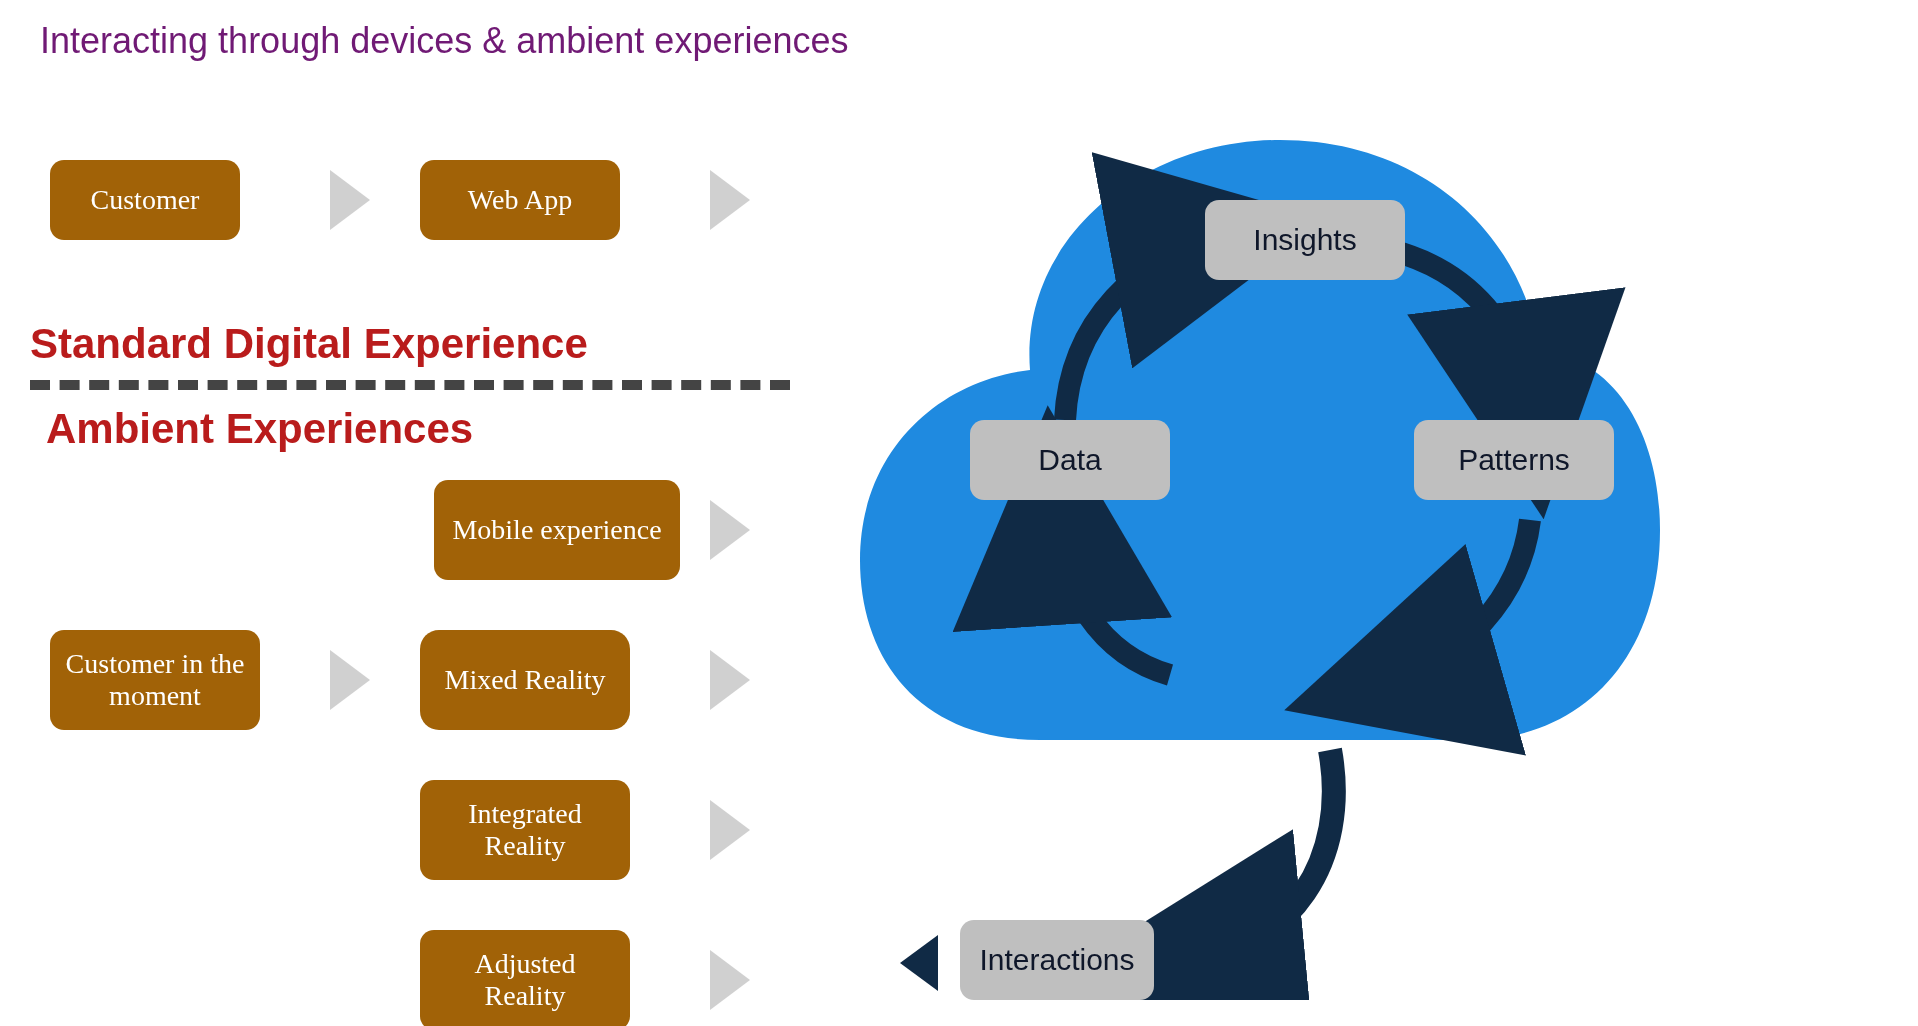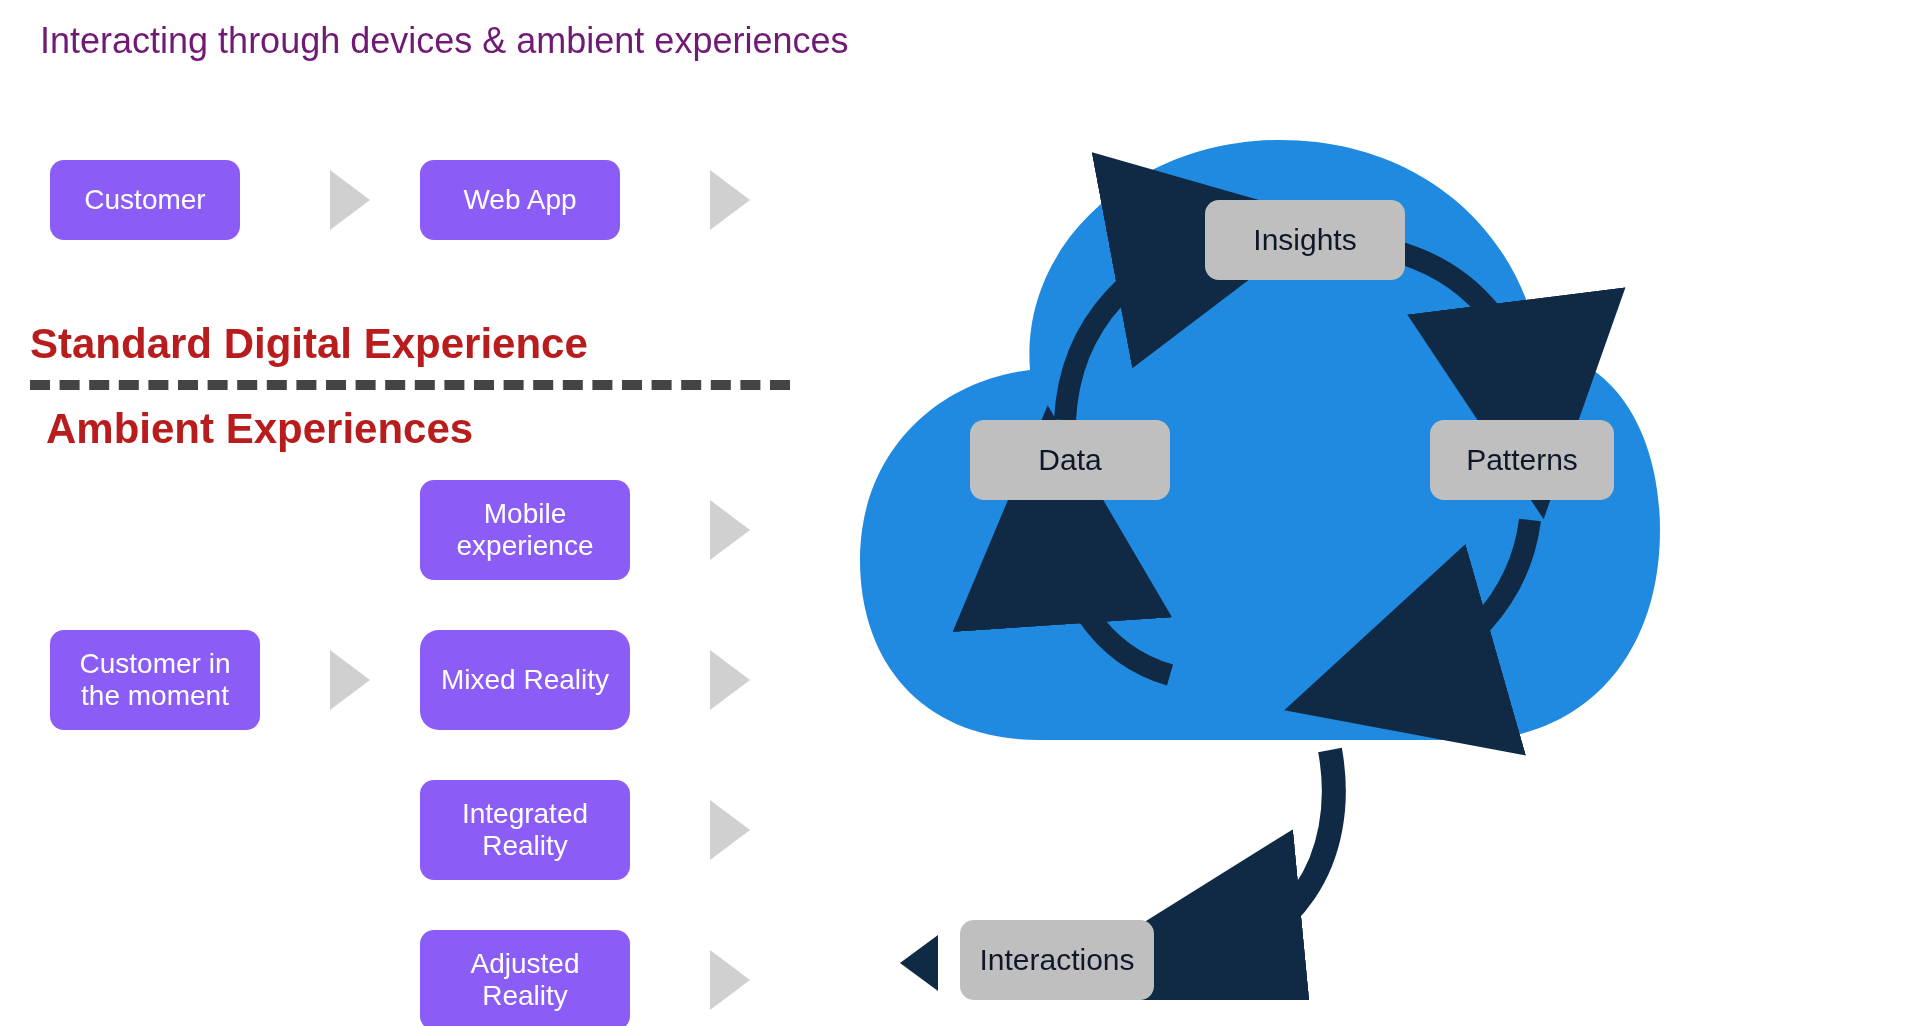--- a/index.html
+++ b/index.html
@@ -28,31 +28,32 @@
   .dashed-divider {
     position: absolute;
     left: 30px;
     top: 380px;
     width: 760px;
     height: 0;
     border-top: 10px dashed #444;
   }
   .blue-box {
     position: absolute;
-    background: #8b5cf6;
+    background: #a16207;
     color: #fff;
     border-radius: 14px;
     display: flex;
     align-items: center;
     justify-content: center;
     text-align: center;
     font-size: 28px;
     font-weight: 400;
     padding: 8px 14px;
     line-height: 1.15;
+    font-family: Liberation Serif, serif;
   }
   .gray-box {
     position: absolute;
     background: #bfbfbf;
     color: #0f172a;
     border-radius: 14px;
     display: flex;
     align-items: center;
     justify-content: center;
     text-align: center;
@@ -99,21 +100,21 @@
 <div class="chevron" style="left:710px; top:170px;"></div>
 
 <div class="section-label" style="left:30px; top:320px;">Standard Digital Experience</div>
 <div class="dashed-divider"></div>
 
 <div class="section-label" style="left:46px; top:405px;text-align:right;">Ambient Experiences</div>
 
 <div class="blue-box" style="left:50px; top:630px; width:210px; height:100px;">Customer in the moment</div>
 <div class="chevron" style="left:330px; top:650px;"></div>
 
-<div class="blue-box" style="left:420px; top:480px; width:210px; height:100px;">Mobile experience</div>
+<div class="blue-box" style="left:434px; top:480px; width:246px; height:100px;">Mobile experience</div>
 <div class="chevron" style="left:710px; top:500px;"></div>
 
 <div class="blue-box" style="left:420px; top:630px; width:210px; height:100px;border-radius:19px;">Mixed Reality</div>
 <div class="chevron" style="left:710px; top:650px;"></div>
 
 <div class="blue-box" style="left:420px; top:780px; width:210px; height:100px;">Integrated Reality</div>
 <div class="chevron" style="left:710px; top:800px;"></div>
 
 <div class="blue-box" style="left:420px; top:930px; width:210px; height:100px; font-size:28px;">Adjusted Reality</div>
 <div class="chevron" style="left:710px; top:950px;"></div>
@@ -140,21 +141,21 @@
     <path d="M 205 300 C 210 200 280 135 360 120" stroke="#102a45" stroke-width="22" fill="none" marker-end="url(#ah)"></path>
 
     <path d="M 530 130 C 610 150 660 210 670 290" stroke="#102a45" stroke-width="22" fill="none" marker-end="url(#ah)"></path>
 
     <path d="M 670 400 C 660 480 600 540 530 560" stroke="#102a45" stroke-width="22" fill="none" marker-end="url(#ah)"></path>
 
     <path d="M 310 555 C 240 535 200 470 195 395" stroke="#102a45" stroke-width="22" fill="none" marker-end="url(#ah)"></path>
   </svg>
 
   <div class="gray-box" style="left:345px; top:80px; width:200px; height:80px;">Insights</div>
-  <div class="gray-box" style="left:570px; top:300px; width:184px; height:80px;">Patterns</div>
+  <div class="gray-box" style="left:554px; top:300px; width:200px; height:80px;">Patterns</div>
   <div class="gray-box" style="left:110px; top:300px; width:200px; height:80px;">Data</div>
 </div>
 
 <svg style="position:absolute; left:1130px; top:740px;" width="300" height="260" viewBox="0 0 300 260">
   <defs>
     <marker id="ah2" markerWidth="10" markerHeight="10" refX="5" refY="5" orient="auto">
       <path d="M0,0 L10,5 L0,10 Z" fill="#102a45"></path>
     </marker>
   </defs>
   <path d="M 200 10 C 220 120 160 210 55 220" stroke="#102a45" stroke-width="24" fill="none" marker-end="url(#ah2)"></path>

